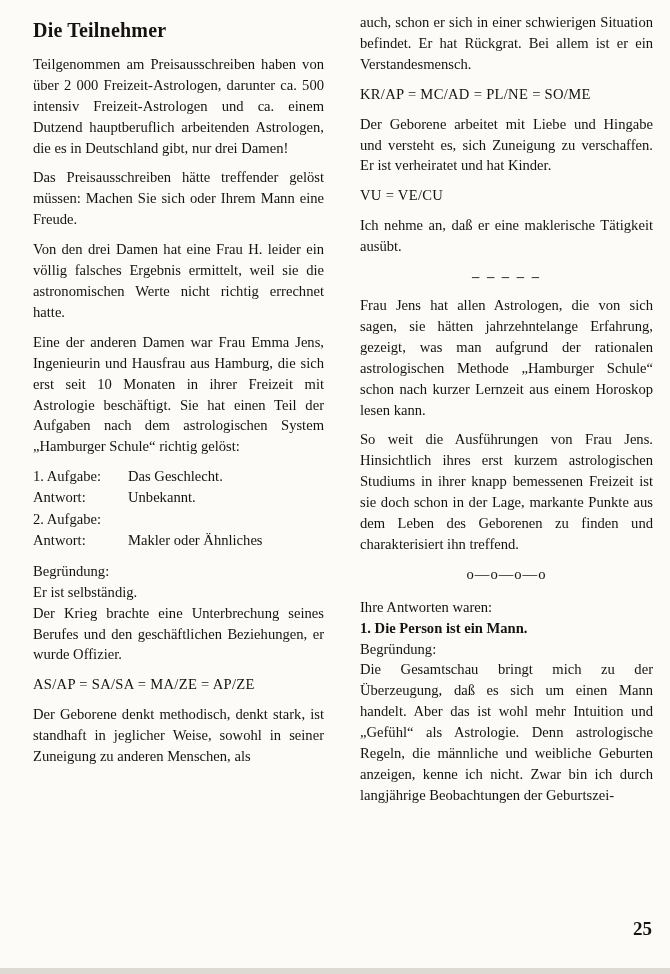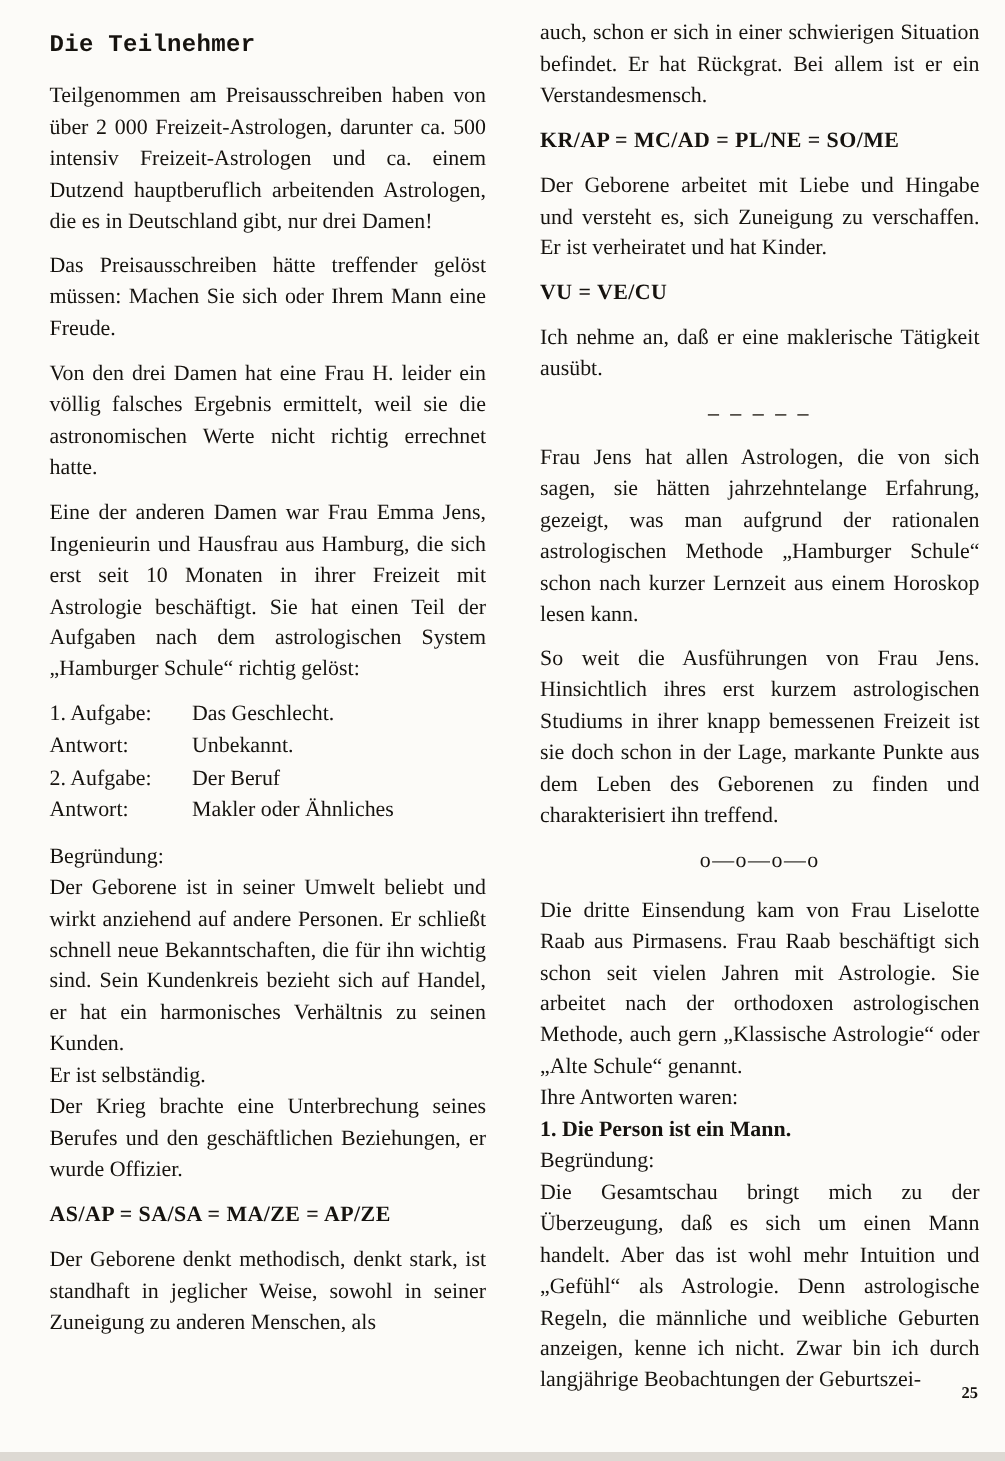--- a/index.html
+++ b/index.html
@@ -15,50 +15,50 @@
   }
   .scan-edge-bottom{
     position:absolute;left:0;bottom:0;width:100%;height:6px;
     background:#ddd9d3;
   }
   .col{position:absolute;}
   .col-left{left:33px;top:20px;width:291px;}
   .col-right{left:360px;top:12px;width:293px;}
 
   .heading{
-    font-family:Liberation Mono, monospace;
-    font-size:16px;font-weight:bold;
+    font-family:Liberation Serif, serif;
+    font-size:20px;font-weight:bold;
     margin:0 0 13px 0;letter-spacing:.2px;
   }
   .para{
     margin:0 0 9px 0;
     text-align:justify;
     hyphens:auto;-webkit-hyphens:auto;
   }
   .para.no-gap{margin-bottom:0;}
   .line{margin:0;}
   .line.bold{font-weight:bold;}
   .line.gap-before{margin-top:10px;}
   .qa{margin:1px 0 10px 0;}
   .qa-row{display:flex;}
   .qa-row.spaced{margin-top:1px;}
   .qa-label{flex:0 0 95px;}
   .qa-value{flex:1;}
   .formula{margin:1px 0 9px 0;}
-  .formula-line{white-space:nowrap;letter-spacing:.3px;font-weight:bold;}
+  .formula-line{white-space:nowrap;letter-spacing:.3px;}
   .divider-dashes{
     text-align:center;letter-spacing:2px;
     margin:0 0 8px 0;font-weight:bold;color:#3a352e;
   }
   .divider-ooo{
     text-align:center;margin:5px 0 12px 0;letter-spacing:1px;
   }
   .page-number{
     position:absolute;right:18px;bottom:34px;
-    font-weight:bold;font-size:11px;
+    font-weight:bold;font-size:19px;
     font-family:"Liberation Serif", serif;
     text-align:right;
   }
 </style>
 </head>
 <body>
 
 <div class="page">
   <div class="col col-left">
       <h1 class="heading">Die Teilnehmer</h1>
@@ -70,29 +70,27 @@
         <div class="qa-row">
           <span class="qa-label">1. Aufgabe:</span>
           <span class="qa-value">Das Geschlecht.</span>
         </div>
         <div class="qa-row">
           <span class="qa-label">Antwort:</span>
           <span class="qa-value">Unbekannt.</span>
         </div>
         <div class="qa-row spaced">
           <span class="qa-label">2. Aufgabe:</span>
-          <span class="qa-value">Der Beruf</span>
         </div>
         <div class="qa-row">
           <span class="qa-label">Antwort:</span>
           <span class="qa-value">Makler oder Ähnliches</span>
         </div>
       </div>
       <div class="line gap-before">Begründung:</div>
-      <p class="para no-gap">Der Geborene ist in seiner Umwelt beliebt und wirkt anziehend auf andere Personen. Er schließt schnell neue Bekanntschaften, die für ihn wichtig sind. Sein Kundenkreis bezieht sich auf Handel, er hat ein harmonisches Verhältnis zu seinen Kunden.</p>
       <div class="line">Er ist selbständig.</div>
       <p class="para">Der Krieg brachte eine Unterbrechung seines Berufes und den geschäftlichen Beziehungen, er wurde Offizier.</p>
       <div class="formula">
         <div class="formula-line">AS/AP = SA/SA = MA/ZE = AP/ZE</div>
       </div>
       <p class="para">Der Geborene denkt methodisch, denkt stark, ist standhaft in jeglicher Weise, sowohl in seiner Zuneigung zu anderen Menschen, als</p>
     </div>
   <div class="col col-right">
       <p class="para">auch, schon er sich in einer schwierigen Situation befindet. Er hat Rückgrat. Bei allem ist er ein Verstandesmensch.</p>
       <div class="formula">
@@ -100,21 +98,20 @@
       </div>
       <p class="para">Der Geborene arbeitet mit Liebe und Hingabe und versteht es, sich Zuneigung zu verschaffen. Er ist verheiratet und hat Kinder.</p>
       <div class="formula">
         <div class="formula-line">VU = VE/CU</div>
       </div>
       <p class="para">Ich nehme an, daß er eine maklerische Tätigkeit ausübt.</p>
       <div class="divider-dashes">– – – – –</div>
       <p class="para">Frau Jens hat allen Astrologen, die von sich sagen, sie hätten jahrzehntelange Erfahrung, gezeigt, was man aufgrund der rationalen astrologischen Methode „Hamburger Schule“ schon nach kurzer Lernzeit aus einem Horoskop lesen kann.</p>
       <p class="para">So weit die Ausführungen von Frau Jens. Hinsichtlich ihres erst kurzem astrologischen Studiums in ihrer knapp bemessenen Freizeit ist sie doch schon in der Lage, markante Punkte aus dem Leben des Geborenen zu finden und charakterisiert ihn treffend.</p>
       <div class="divider-ooo">o—o—o—o</div>
-      <p class="para no-gap">Die dritte Einsendung kam von Frau Liselotte Raab aus Pirmasens. Frau Raab beschäftigt sich schon seit vielen Jahren mit Astrologie. Sie arbeitet nach der orthodoxen astrologischen Methode, auch gern „Klassische Astrologie“ oder „Alte Schule“ genannt.</p>
       <div class="line">Ihre Antworten waren:</div>
       <div class="line bold">1. Die Person ist ein Mann.</div>
       <div class="line">Begründung:</div>
       <p class="para">Die Gesamtschau bringt mich zu der Überzeugung, daß es sich um einen Mann handelt. Aber das ist wohl mehr Intuition und „Gefühl“ als Astrologie. Denn astrologische Regeln, die männliche und weibliche Geburten anzeigen, kenne ich nicht. Zwar bin ich durch langjährige Beobachtungen der Geburtszei-</p>
     </div>
   <div class="page-number">25</div>
   <div class="scan-edge-bottom"></div>
 </div>
 
 </body></html>

